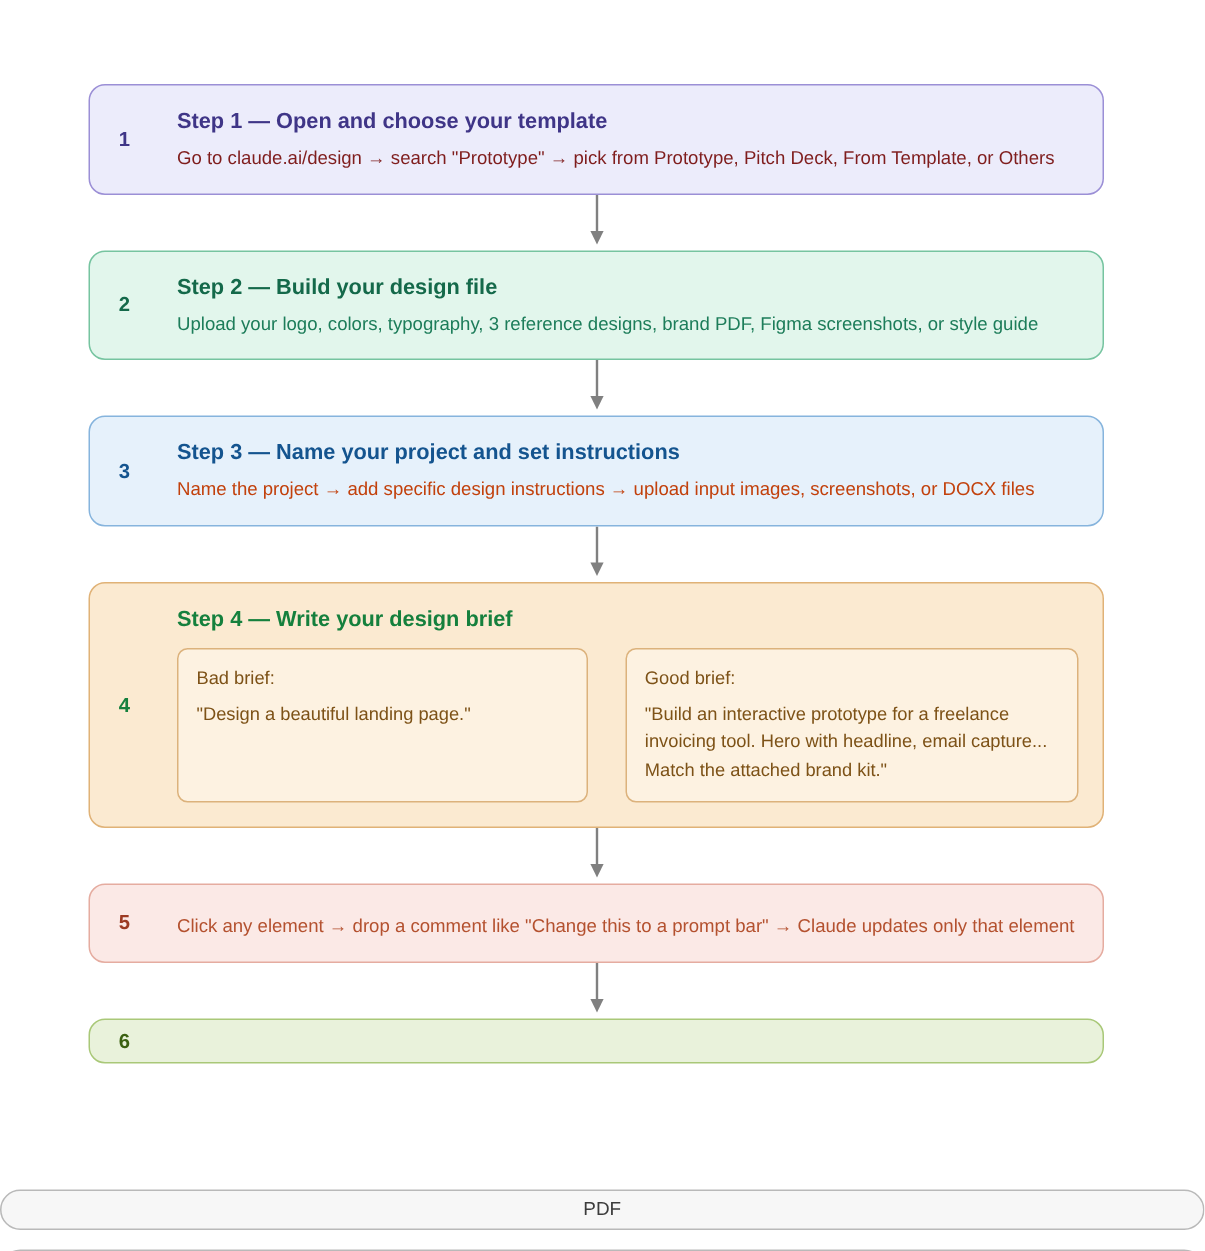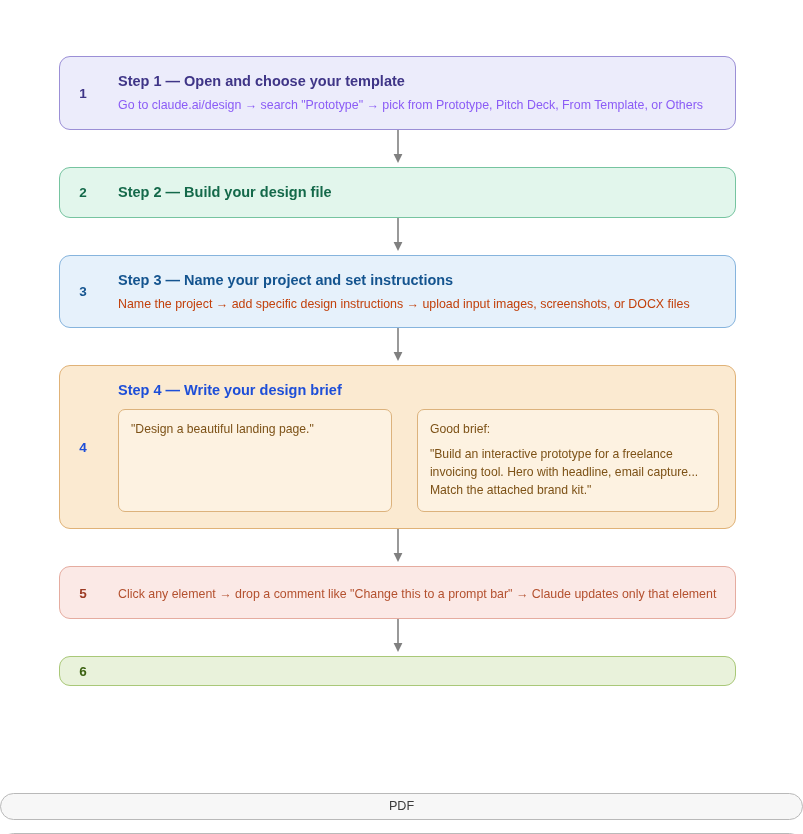--- a/index.html
+++ b/index.html
@@ -76,32 +76,32 @@
   .step-desc {
     font-size: 12.4px;
     line-height: 1.5;
     margin-top: 4px;
     white-space: nowrap;
   }
 
   
   .s1 { background: #ececfb; border-color: #9b8fd6; }
   .s1 .step-num, .s1 .step-head { color: #3f3587; }
-  .s1 .step-desc { color: #8b5cf6; }
+  .s1 .step-desc { color: #7f1d1d; }
 
   .s2 { background: #e2f6ec; border-color: #76c4a0; }
   .s2 .step-num, .s2 .step-head { color: #14694a; }
   .s2 .step-desc { color: #1d7d5a; }
 
   .s3 { background: #e6f1fb; border-color: #86b4dd; }
   .s3 .step-num, .s3 .step-head { color: #14548f; }
   .s3 .step-desc { color: #c2410c; }
 
   .s4 { background: #fbead1; border-color: #e0b277; }
-  .s4 .step-num, .s4 .step-head { color: #1d4ed8; }
+  .s4 .step-num, .s4 .step-head { color: #15803d; }
 
   .s5 { background: #fbe9e6; border-color: #e5aca0; }
   .s5 .step-num, .s5 .step-head { color: #9c3a23; }
   .s5 .step-desc { color: #b4512f; }
 
   .s6 { background: #e9f2db; border-color: #a9c878; }
   .s6 .step-num, .s6 .step-head { color: #3b6111; }
   .s6 .step-desc { color: #4d7419; }
 
   
@@ -190,20 +190,21 @@
       <svg width="14" height="34" viewBox="0 0 14 34">
         <line x1="7" y1="0" x2="7" y2="26" stroke="#808080" stroke-width="1.6"></line>
         <polygon points="7,33 2.6,24 11.4,24" fill="#808080"></polygon>
       </svg>
     </div>
 
     <div class="step s2">
       <div class="step-num">2</div>
       <div class="step-body">
         <div class="step-head">Step 2 — Build your design file</div>
+        <div class="step-desc">Upload your logo, colors, typography, 3 reference designs, brand PDF, Figma screenshots, or style guide</div>
       </div>
     </div>
 
     <div class="arrow">
       <svg width="14" height="34" viewBox="0 0 14 34">
         <line x1="7" y1="0" x2="7" y2="26" stroke="#808080" stroke-width="1.6"></line>
         <polygon points="7,33 2.6,24 11.4,24" fill="#808080"></polygon>
       </svg>
     </div>
 
@@ -221,20 +222,21 @@
         <polygon points="7,33 2.6,24 11.4,24" fill="#808080"></polygon>
       </svg>
     </div>
 
     <div class="step s4 step4">
       <div class="step-num">4</div>
       <div class="step-body">
         <div class="step-head">Step 4 — Write your design brief</div>
         <div class="briefs">
           <div class="brief brief-bad">
+            <div class="brief-label">Bad brief:</div>
             <div class="brief-text">"Design a beautiful landing page."</div>
           </div>
           <div class="brief brief-good">
             <div class="brief-label">Good brief:</div>
             <div class="brief-text">"Build an interactive prototype for a freelance
 invoicing tool. Hero with headline, email capture...
 Match the attached brand kit."</div>
           </div>
         </div>
       </div>

